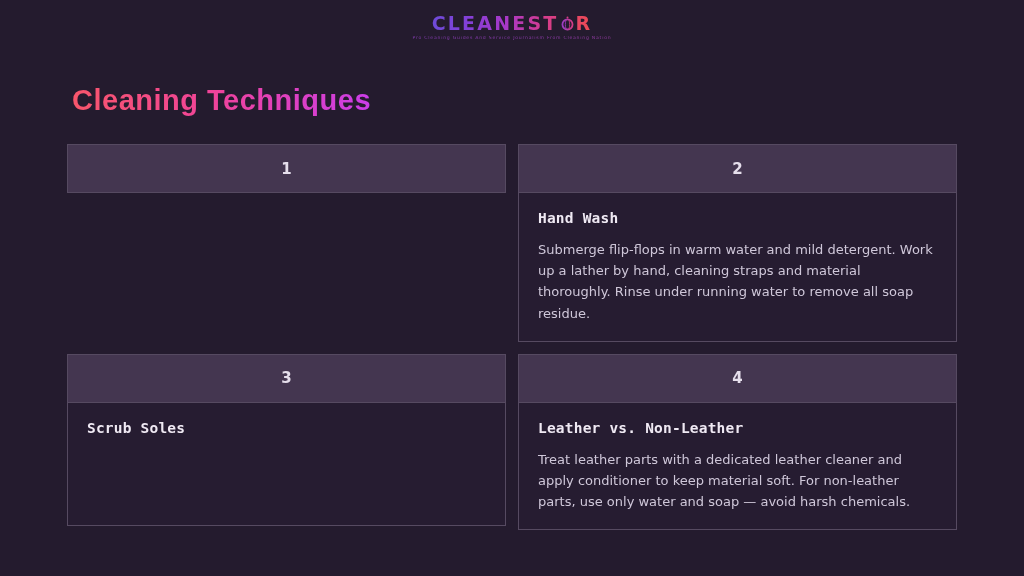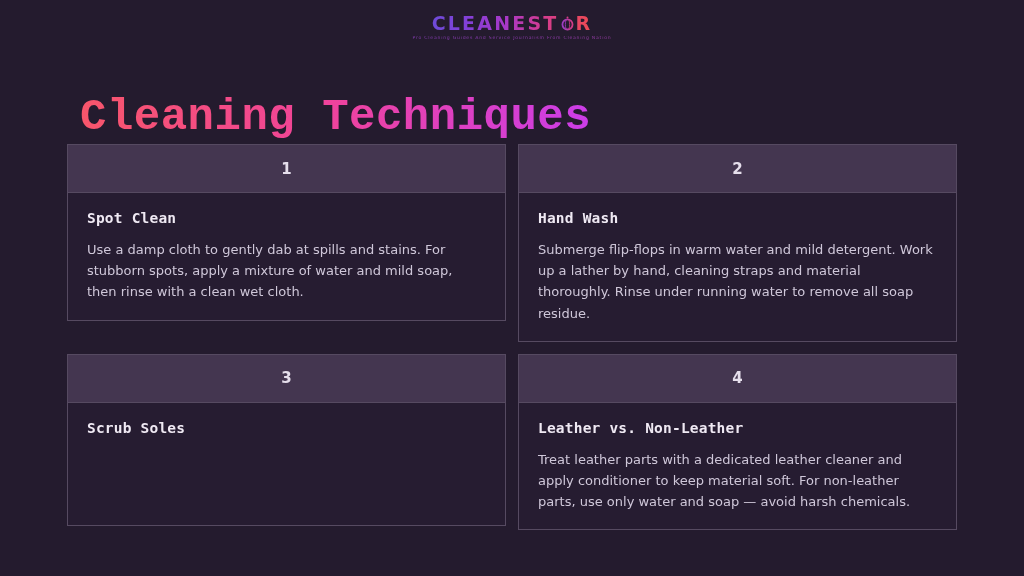--- a/index.html
+++ b/index.html
@@ -75,23 +75,23 @@
     color: transparent;
     -webkit-text-fill-color: transparent;
     white-space: nowrap;
   }
 
   
   .page-title {
     position: absolute;
     left: 68px;
     top: 78px;
-    margin: 12px;
-    font-family: Liberation Mono, monospace;
-    font-size: 44px;
+    margin: 4px;
+    font-family: Liberation Sans, sans-serif;
+    font-size: 29px;
     font-weight: 700;
     letter-spacing: 0.5px;
     line-height: 1.25;
     background: linear-gradient(90deg, #F8566B 0%, #F0439B 48%, #CB3DE9 100%);
     -webkit-background-clip: text;
     background-clip: text;
     color: transparent;
     -webkit-text-fill-color: transparent;
     white-space: nowrap;
   }
@@ -188,24 +188,20 @@
   </div>
 
   <h1 class="page-title">Cleaning Techniques</h1>
 
   <div class="grid">
 
     <div class="card">
       <div class="card-header">
         <span class="card-number">1</span>
       </div>
-      <div class="card-body">
-        <h2 class="card-title">Spot Clean</h2>
-        <p class="card-text">Use a damp cloth to gently dab at spills and stains. For stubborn spots, apply a mixture of water and mild soap, then rinse with a clean wet cloth.</p>
-      </div>
     </div>
 
     <div class="card">
       <div class="card-header">
         <span class="card-number">2</span>
       </div>
       <div class="card-body">
         <h2 class="card-title">Hand Wash</h2>
         <p class="card-text">Submerge flip-flops in warm water and mild detergent. Work up a lather by hand, cleaning straps and material thoroughly. Rinse under running water to remove all soap residue.</p>
       </div>

